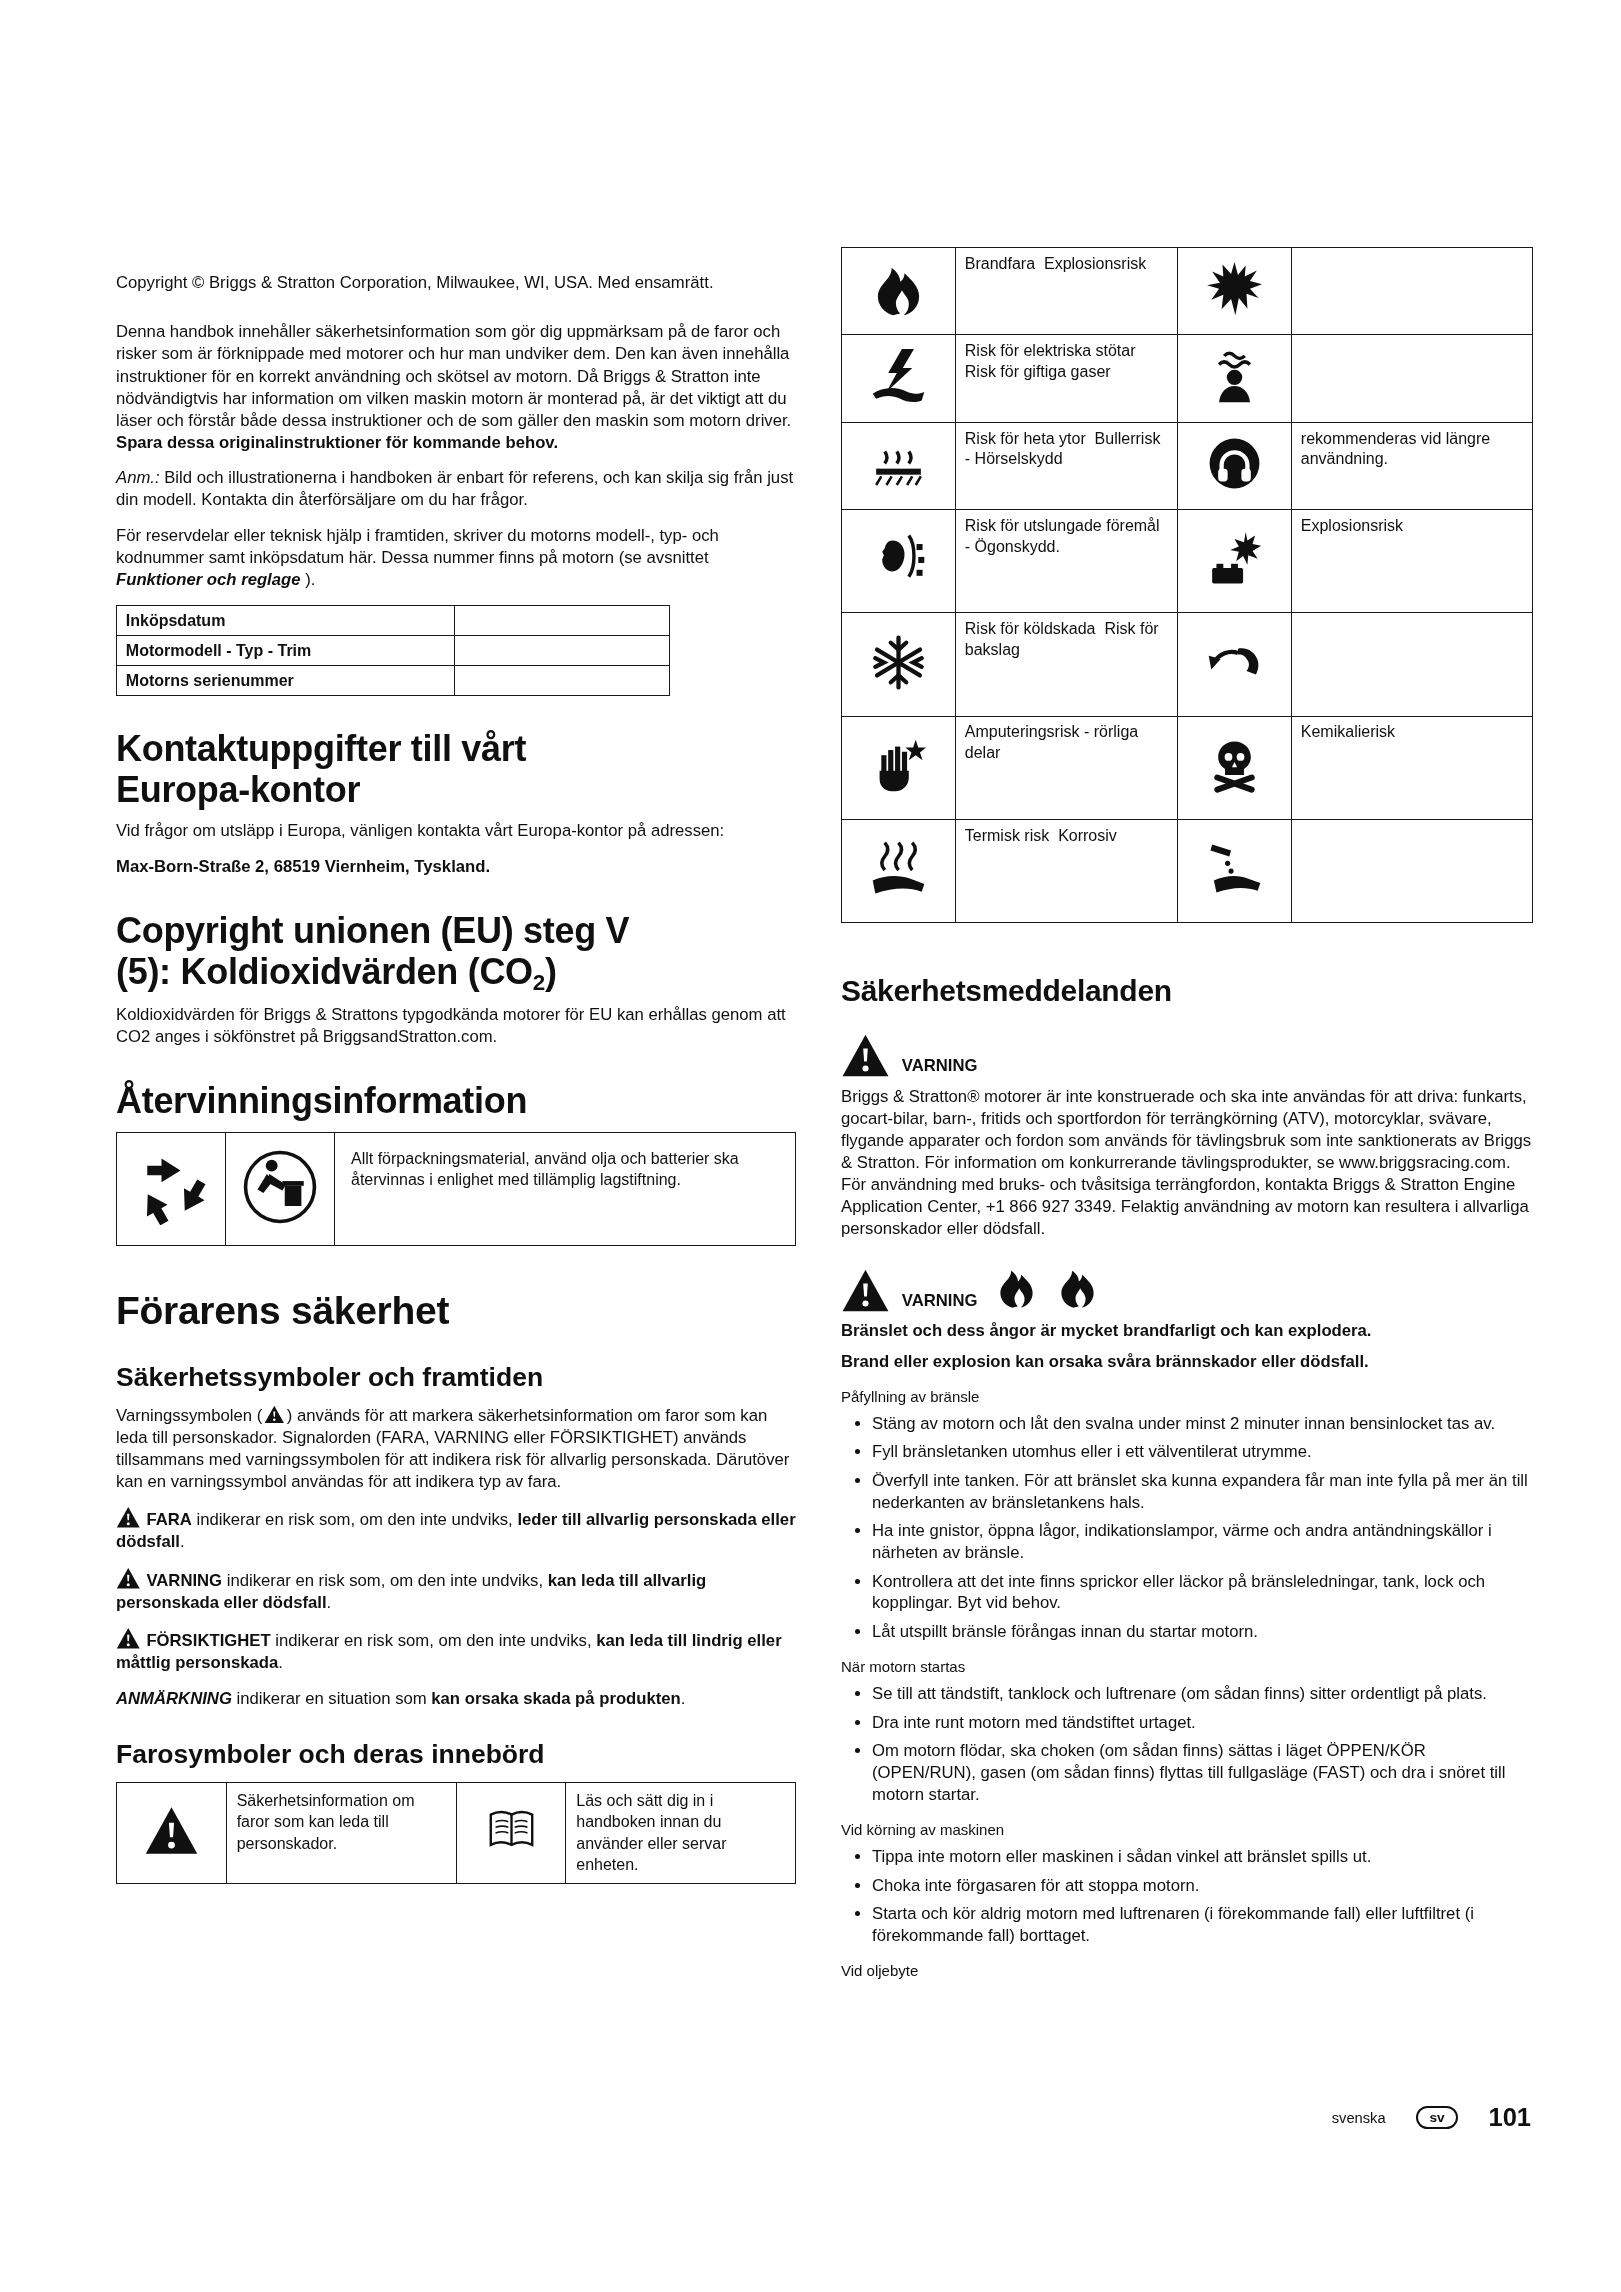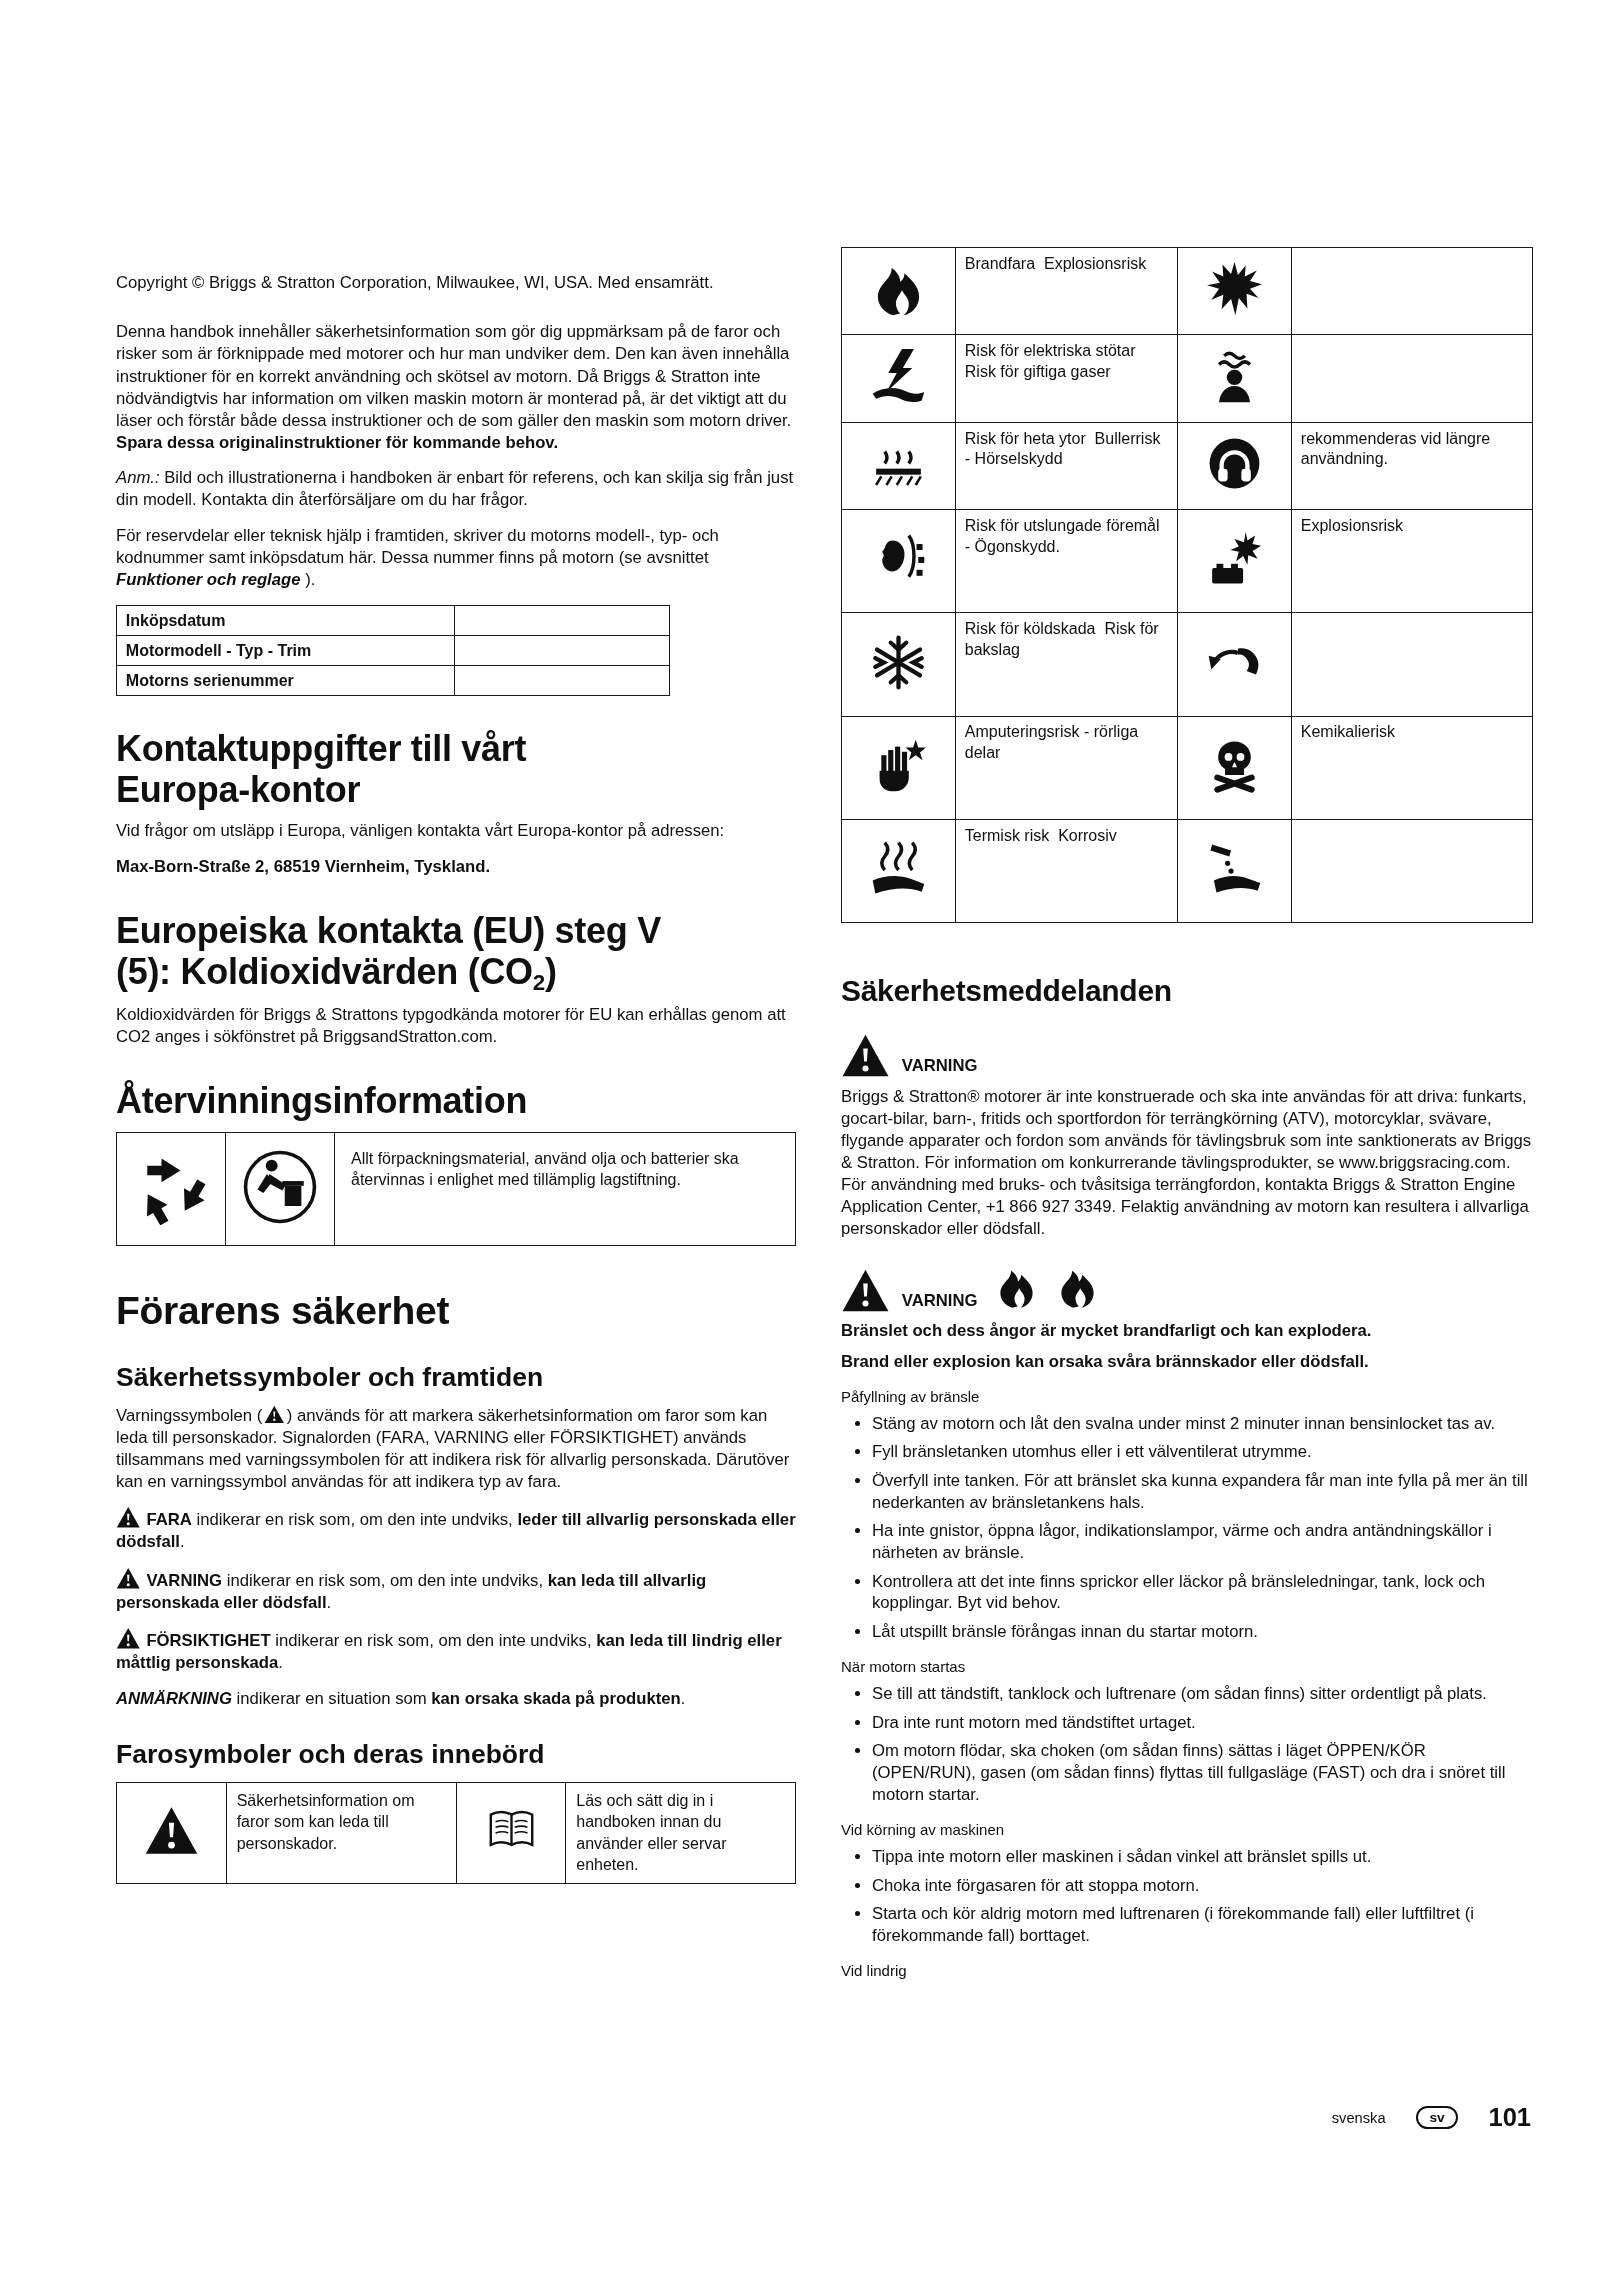--- a/index.html
+++ b/index.html
@@ -214,21 +214,21 @@
         <td class="ilbl">Motorns serienummer</td>
         <td class="ival"></td>
       </tr>
     </tbody>
       </table>
 
     <h1><span>Kontaktuppgifter till vårt</span><br><span>Europa-kontor</span></h1>
     <p class="body">Vid frågor om utsläpp i Europa, vänligen kontakta vårt Europa-kontor på adressen:</p>
     <p class="body baddr">Max-Born-Straße 2, 68519 Viernheim, Tyskland.</p>
 
-    <h1><span>Europeiska kontakta (EU) steg V</span><br><span><span>(5): Koldioxidvärden (CO</span><sub class="co2">2</sub><span>)</span></span></h1>
+    <h1><span>Copyright unionen (EU) steg V</span><br><span><span>(5): Koldioxidvärden (CO</span><sub class="co2">2</sub><span>)</span></span></h1>
     <p class="body">Koldioxidvärden för Briggs &amp; Strattons typgodkända motorer för EU kan erhållas genom att CO2 anges i sökfönstret på BriggsandStratton.com.</p>
 
     <h1>Återvinningsinformation</h1>
     <table class="rec-table">
       <tbody>
           <tr>
         <td class="ric"><svg class="ico i76" viewBox="0 0 78 78" width="76" height="76">
                 <use href="#sym-recycle"></use>
               </svg></td>
         <td class="ric"><svg class="ico i76" viewBox="0 0 78 78" width="76" height="76">
@@ -402,21 +402,21 @@
       <li>Om motorn flödar, ska choken (om sådan finns) sättas i läget ÖPPEN/KÖR (OPEN/RUN), gasen (om sådan finns) flyttas till fullgasläge (FAST) och dra i snöret till motorn startar.</li>
     </ul>
 
     <h3>Vid körning av maskinen</h3>
     <ul class="blist">
       <li>Tippa inte motorn eller maskinen i sådan vinkel att bränslet spills ut.</li>
       <li>Choka inte förgasaren för att stoppa motorn.</li>
       <li>Starta och kör aldrig motorn med luftrenaren (i förekommande fall) eller luftfiltret (i förekommande fall) borttaget.</li>
     </ul>
 
-    <h3>Vid lindrig</h3>
+    <h3>Vid oljebyte</h3>
   </div>
 
   <div class="footer">
     <span class="lang">svenska</span>
     <span class="badge">sv</span>
     <span class="pnum">101</span>
   </div>
 
 </div>
 

